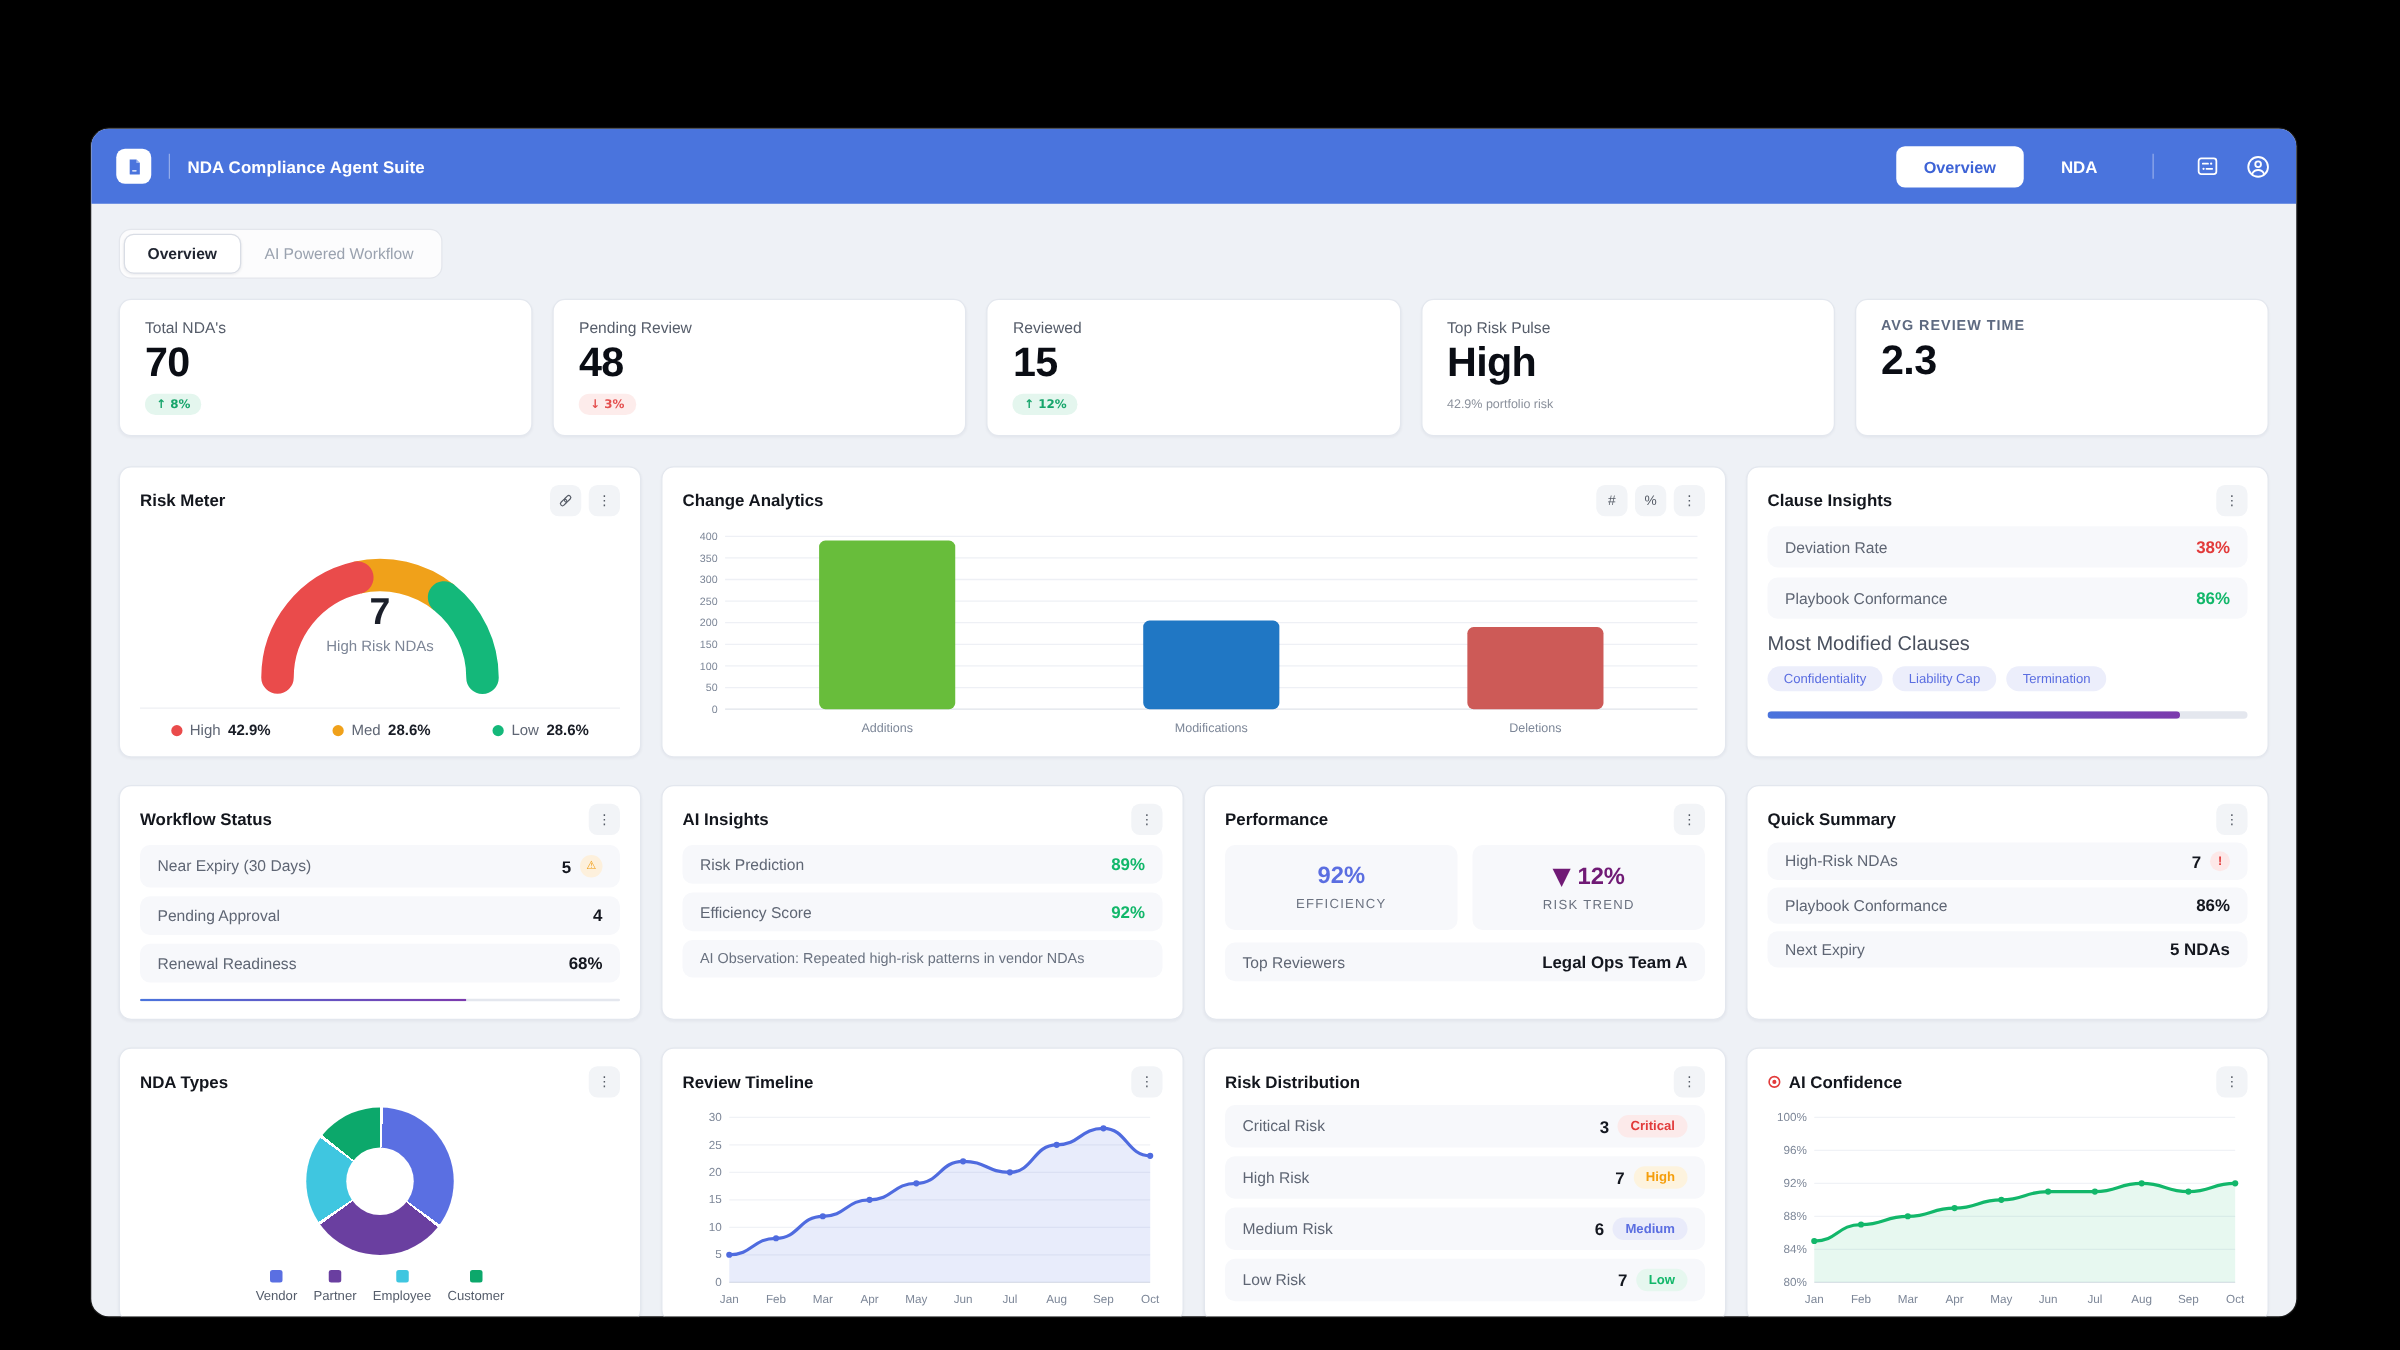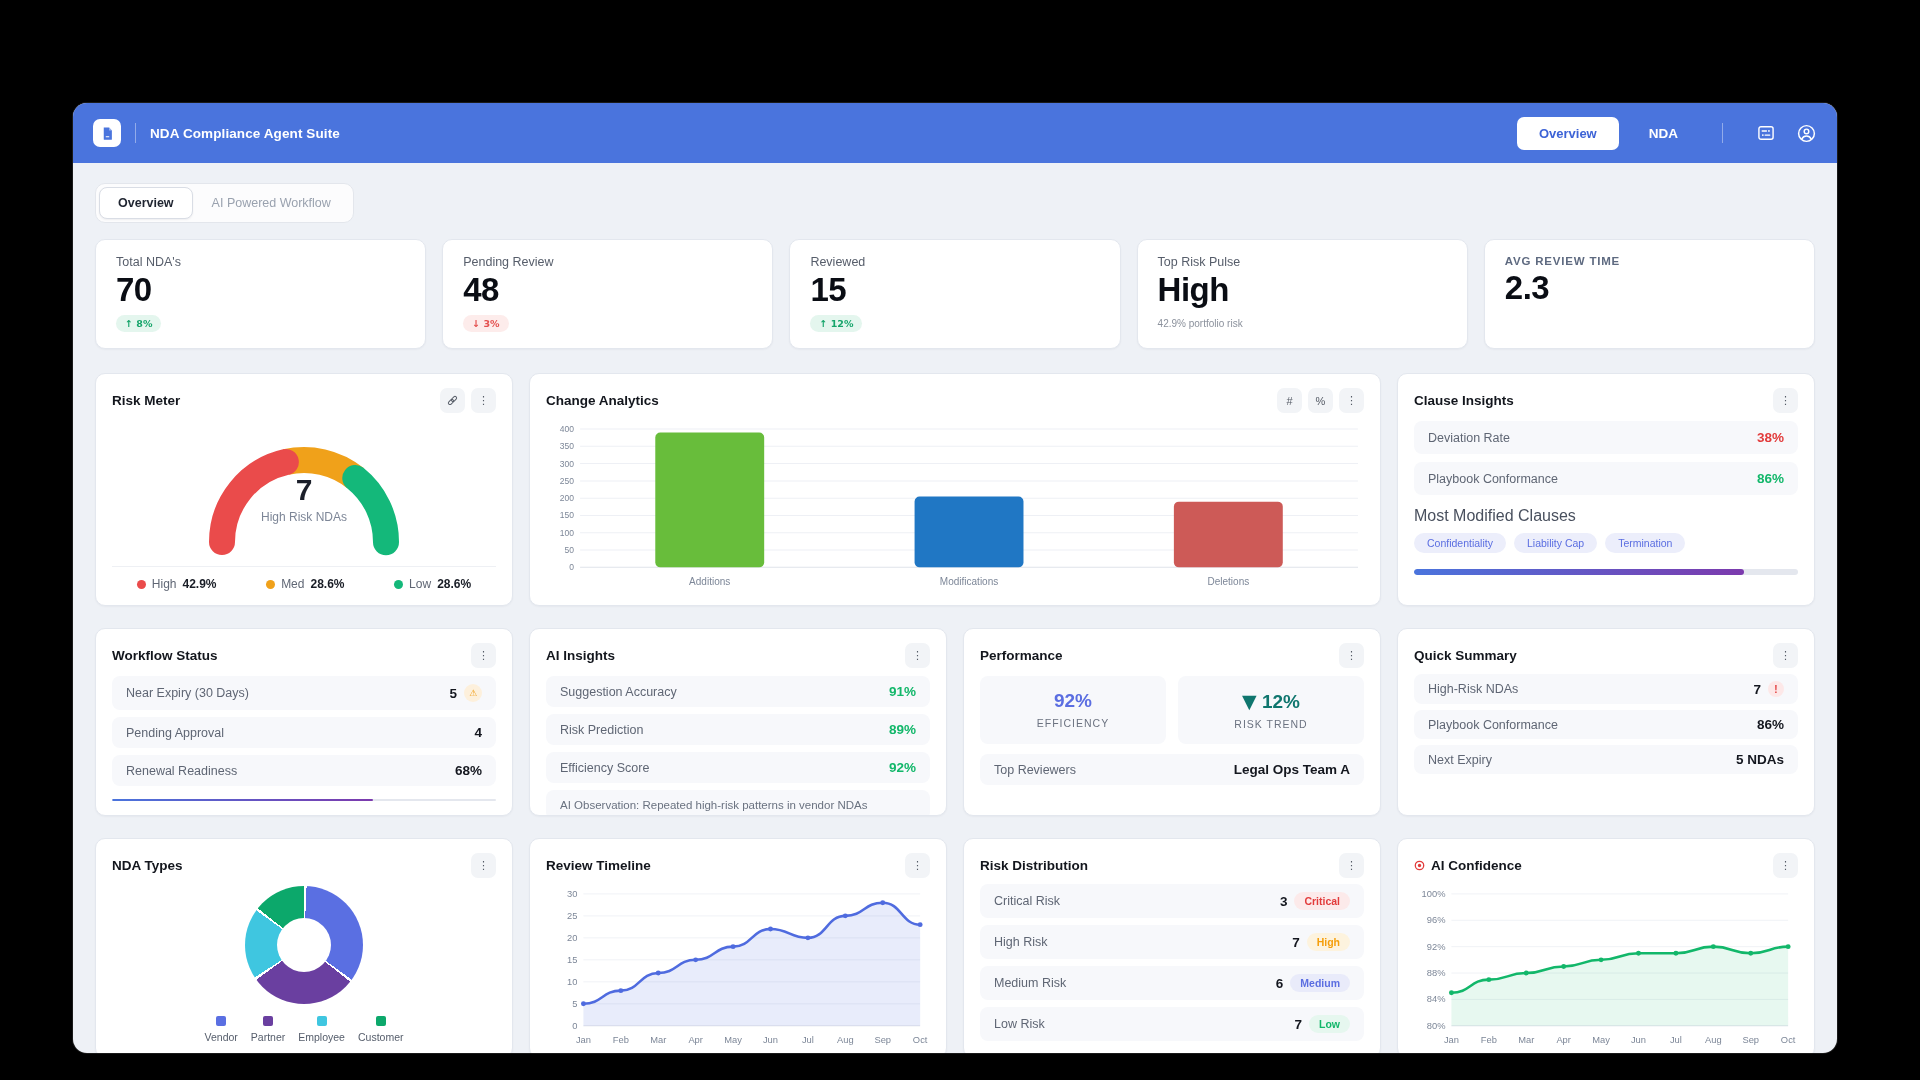--- a/index.html
+++ b/index.html
@@ -68,21 +68,21 @@
   .pill-row{display:flex;gap:8px;flex-wrap:wrap;}
   .pill{font-size:10.5px;color:#5b6ee1;background:#eceefb;padding:4px 13px;border-radius:12px;}
   .progress{height:6px;background:#e4e7ee;border-radius:4px;margin-top:16px;overflow:hidden;}
   .progress>div{height:100%;border-radius:4px;background:linear-gradient(90deg,#4a74dd,#7c3aad);}
   .note-row{background:#f7f8fb;border-radius:8px;padding:9px 14px;font-size:11.5px;color:#6a7280;}
   
   .perf-grid{display:grid;grid-template-columns:1fr 1fr;gap:12px;margin-bottom:10px;}
   .perf-box{background:#f7f8fb;border-radius:8px;padding:14px 10px;text-align:center;}
   .perf-val{font-size:19px;font-weight:800;}
   .perf-val.indigo{color:#5b6ee1;}
-  .perf-val.green{color:#0f766e;}
+  .perf-val.green{color:#701a75;}
   .perf-label{font-size:10.5px;color:#6b7280;letter-spacing:1px;margin-top:5px;}
   
   .donut-area{flex:1;display:flex;flex-direction:column;align-items:center;justify-content:center;}
   .donut{width:118px;height:118px;border-radius:50%;position:relative;}
   .donut::after{content:"";position:absolute;inset:27%;background:#fff;border-radius:50%;}
   .donut-legend{display:flex;gap:13px;margin-top:12px;}
   .dleg{display:flex;align-items:center;gap:5px;font-size:10.5px;color:#555d6b;flex-direction:column;}
   .swatch{width:10px;height:10px;border-radius:2px;display:inline-block;}
   .chart-host{flex:1;}
   .chart-host svg{display:block;width:100%;height:100%;}
@@ -307,24 +307,20 @@
             <div id="workflow-progress" style="width: 68%;"></div>
           </div>
       </div>
 
       <div class="card">
         <div class="card-head">
           <div class="card-title">AI Insights</div>
           <div class="card-actions">
               <button class="icon-btn glyph">⋮</button>
             </div>
-        </div>
-        <div class="stat-row slim">
-          <span class="stat-label">Suggestion Accuracy</span>
-          <span class="stat-value val-green">91%</span>
         </div>
         <div class="stat-row slim">
           <span class="stat-label">Risk Prediction</span>
           <span class="stat-value val-green">89%</span>
         </div>
         <div class="stat-row slim">
           <span class="stat-label">Efficiency Score</span>
           <span class="stat-value val-green">92%</span>
         </div>
         <div class="note-row">AI Observation: Repeated high-risk patterns in vendor NDAs</div>

